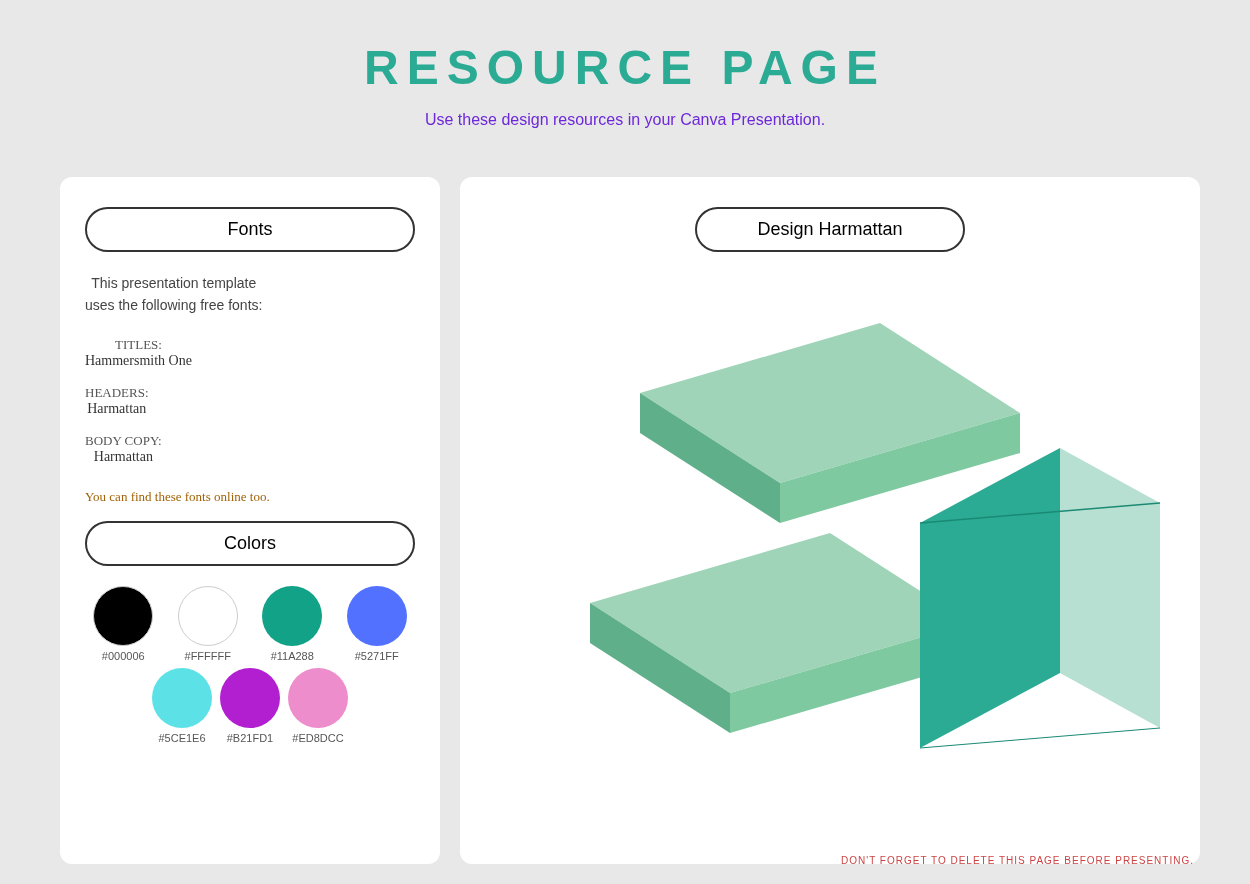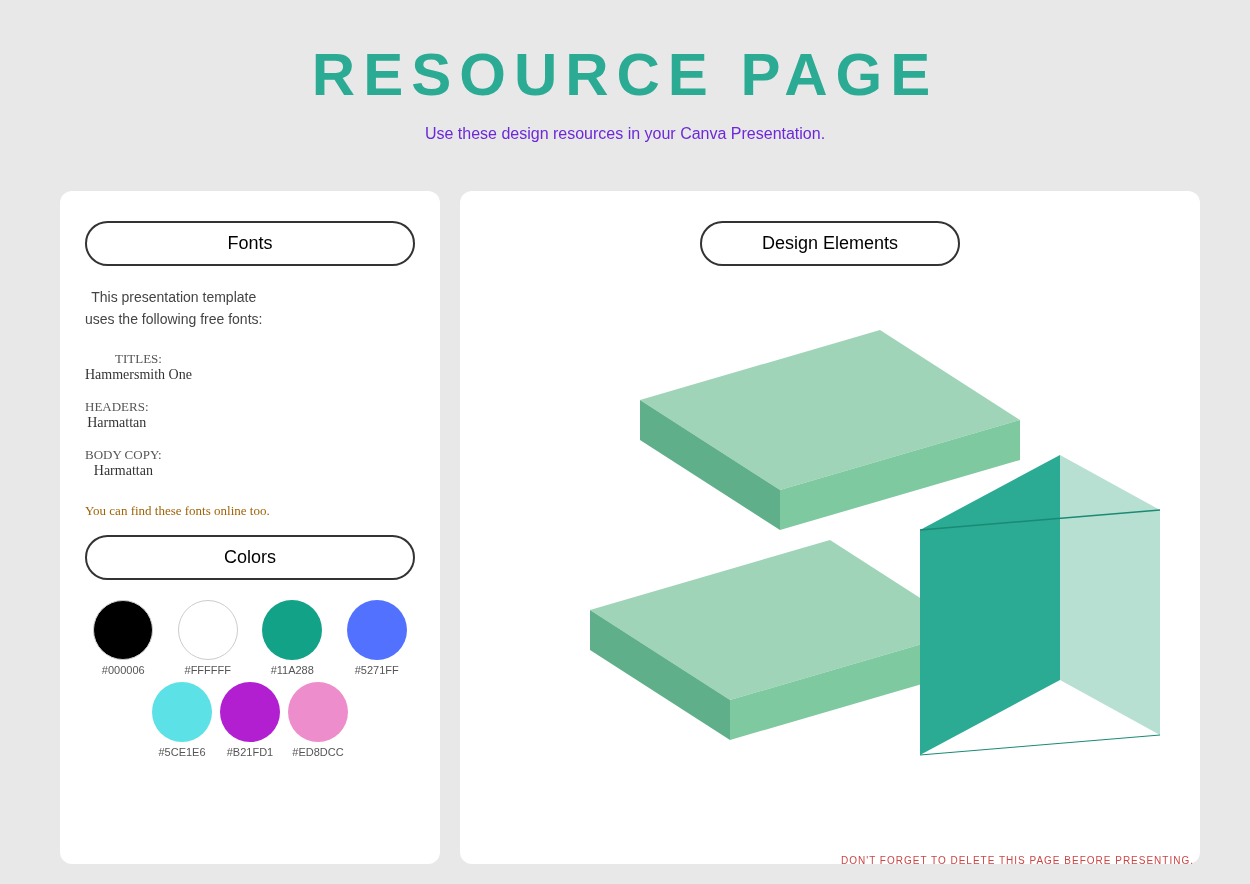--- a/index.html
+++ b/index.html
@@ -16,21 +16,21 @@
       width: 1250px;
       height: 884px;
       background: #e8e8e8;
       display: flex;
       flex-direction: column;
       align-items: center;
       padding: 40px 60px 20px;
     }
 
     .page-title {
-      font-size: 60px;
+      font-size: 48px;
       font-weight: bold;
       color: #2baa94;
       letter-spacing: 8px;
       text-transform: uppercase;
       font-family: 'Arial Black', sans-serif;
       margin-bottom: 16px;
     }
 
     .page-subtitle {
       font-size: 16px;
@@ -231,21 +231,21 @@
             <div class="color-item">
               <div class="color-circle" style="background:#ED8DCC;"></div>
               <span class="color-hex">#ED8DCC</span>
             </div>
           </div>
         </div>
       </div>
     </div>
 
     <div class="right-panel">
-      <div class="section-header" style="width: auto; padding: 10px 60px;">Design Elements</div>
+      <div class="section-header" style="width: auto; padding: 10px 60px;">Design Harmattan</div>
 
       <div class="design-elements-area">
 
         <svg width="680" height="520" viewBox="0 0 680 520">
 
           <polygon points="150,100 390,30 530,120 290,190" fill="#9fd4b8"></polygon>
 
           <polygon points="150,100 290,190 290,230 150,140" fill="#5faf8a"></polygon>
 
           <polygon points="290,190 530,120 530,160 290,230" fill="#7ec9a0"></polygon>

